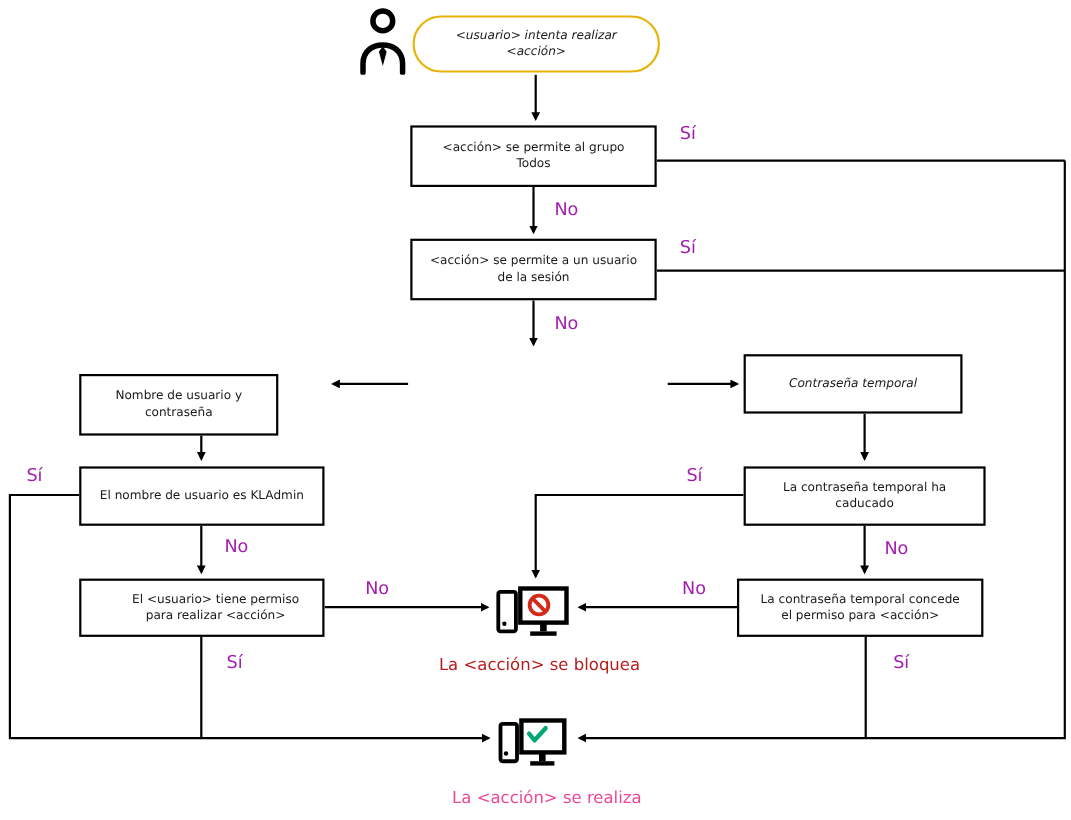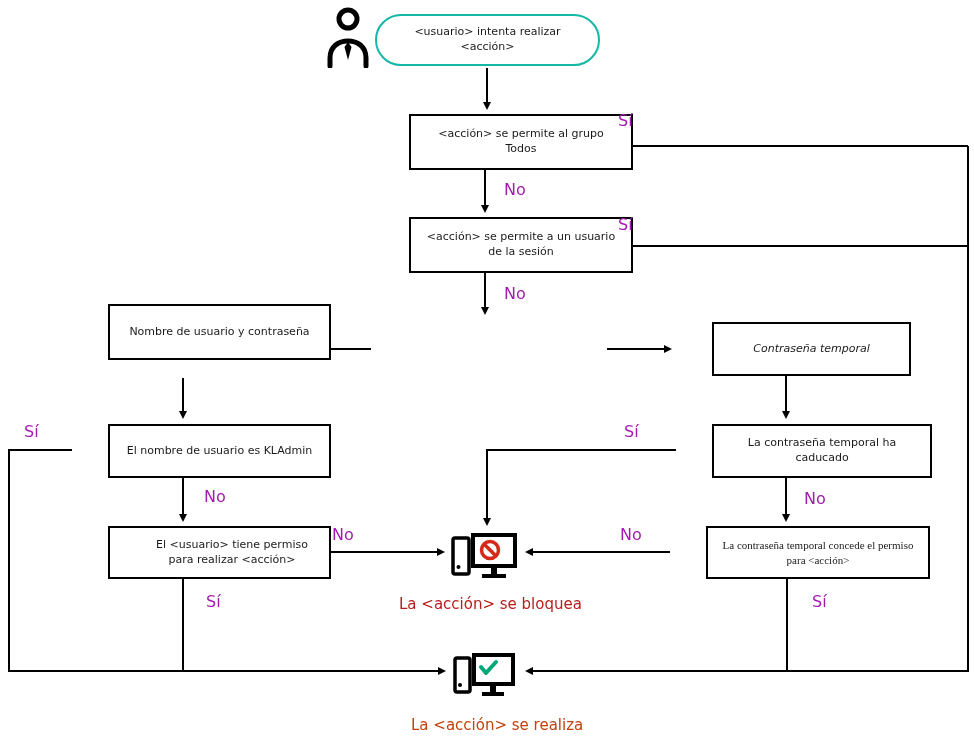--- a/index.html
+++ b/index.html
@@ -18,43 +18,43 @@
     position: absolute;
     display: flex;
     align-items: center;
     justify-content: center;
     text-align: center;
     font-size: 11px;
     line-height: 1.35;
     color: #1a1a1a;
     background: #ffffff;
   }
-  .rect { border: 2px solid #000000; padding: 2px 14px; margin-left: 36px; }
-  .stadium { border: 2px solid #14b8a6; border-radius: 26px; padding: 2px 18px; }
+  .rect { border: 2px solid #000000; padding: 2px 14px; }
+  .stadium { border: 2px solid #eab308; border-radius: 26px; padding: 2px 18px; font-style: italic; }
   .hex { background: transparent; border: none; padding: 0; }
   .hex .hex-shape { position: absolute; left: 0; top: 0; }
   .hex .hex-text {
     position: relative;
     width: 170px;
     text-align: center;
     font-size: 11px;
     line-height: 1.35;
     color: #1a1a1a;
   }
 
   .n-start          { left: 375px; top: 14px;  width: 225px; height: 52px; }
   .n-allow-group    { left: 373px; top: 114px; width: 224px; height: 56px; }
   .n-allow-session  { left: 373px; top: 217px; width: 224px; height: 56px; align-items: center; }
   .n-prompt         { left: 370px; top: 320px; width: 238px; height: 58px; }
-  .n-userpass       { left: 72px;  top: 304px; width: 223px; height: 56px; }
+  .n-userpass       { left: 72px;  top: 340px; width: 181px; height: 56px; }
   .n-kladmin        { left: 72px;  top: 424px; width: 223px; height: 54px; }
   .n-user-perm      { left: 72px;  top: 526px; width: 223px; height: 53px; padding-left: 39px; }
   .n-temp-pass      { left: 676px; top: 322px; width: 199px; height: 54px; font-style: italic; }
   .n-temp-expired   { left: 676px; top: 424px; width: 220px; height: 54px; }
-  .n-temp-grants    { left: 670px; top: 526px; width: 224px; height: 53px; font-family: Liberation Serif, serif; }
+  .n-temp-grants    { left: 670px; top: 526px; width: 224px; height: 53px; }
 
   .person { position: absolute; left: 326px; top: 6px; }
   .pc-blocked { position: absolute; left: 450px; top: 529px; }
   .pc-success { position: absolute; left: 452px; top: 652px; }
 
   .edge-label {
     position: absolute;
     font-size: 16px;
     color: #a21caf;
     white-space: nowrap;
@@ -71,21 +71,21 @@
   .l-no-tempexp  { left: 804px; top: 489px; }
   .l-no-tempgr   { left: 620px; top: 525px; }
   .l-yes-tempgr  { left: 812px; top: 592px; }
 
   .result-label {
     position: absolute;
     font-size: 15px;
     white-space: nowrap;
   }
   .l-blocked { left: 399px; top: 595px; color: #b91c1c; }
-  .l-success { left: 411px; top: 716px; color: #c2410c; }
+  .l-success { left: 411px; top: 716px; color: #ec4899; }
 </style>
 </head>
 <body>
 
 <div class="canvas">
 
   <svg class="wires" viewBox="0 0 974 745" xmlns="http://www.w3.org/2000/svg">
     <defs>
       <marker id="arr" markerWidth="9" markerHeight="9" refX="6" refY="4" orient="auto" markerUnits="userSpaceOnUse">
         <path d="M0,0 L8,4 L0,8 Z" fill="#000000"></path>

